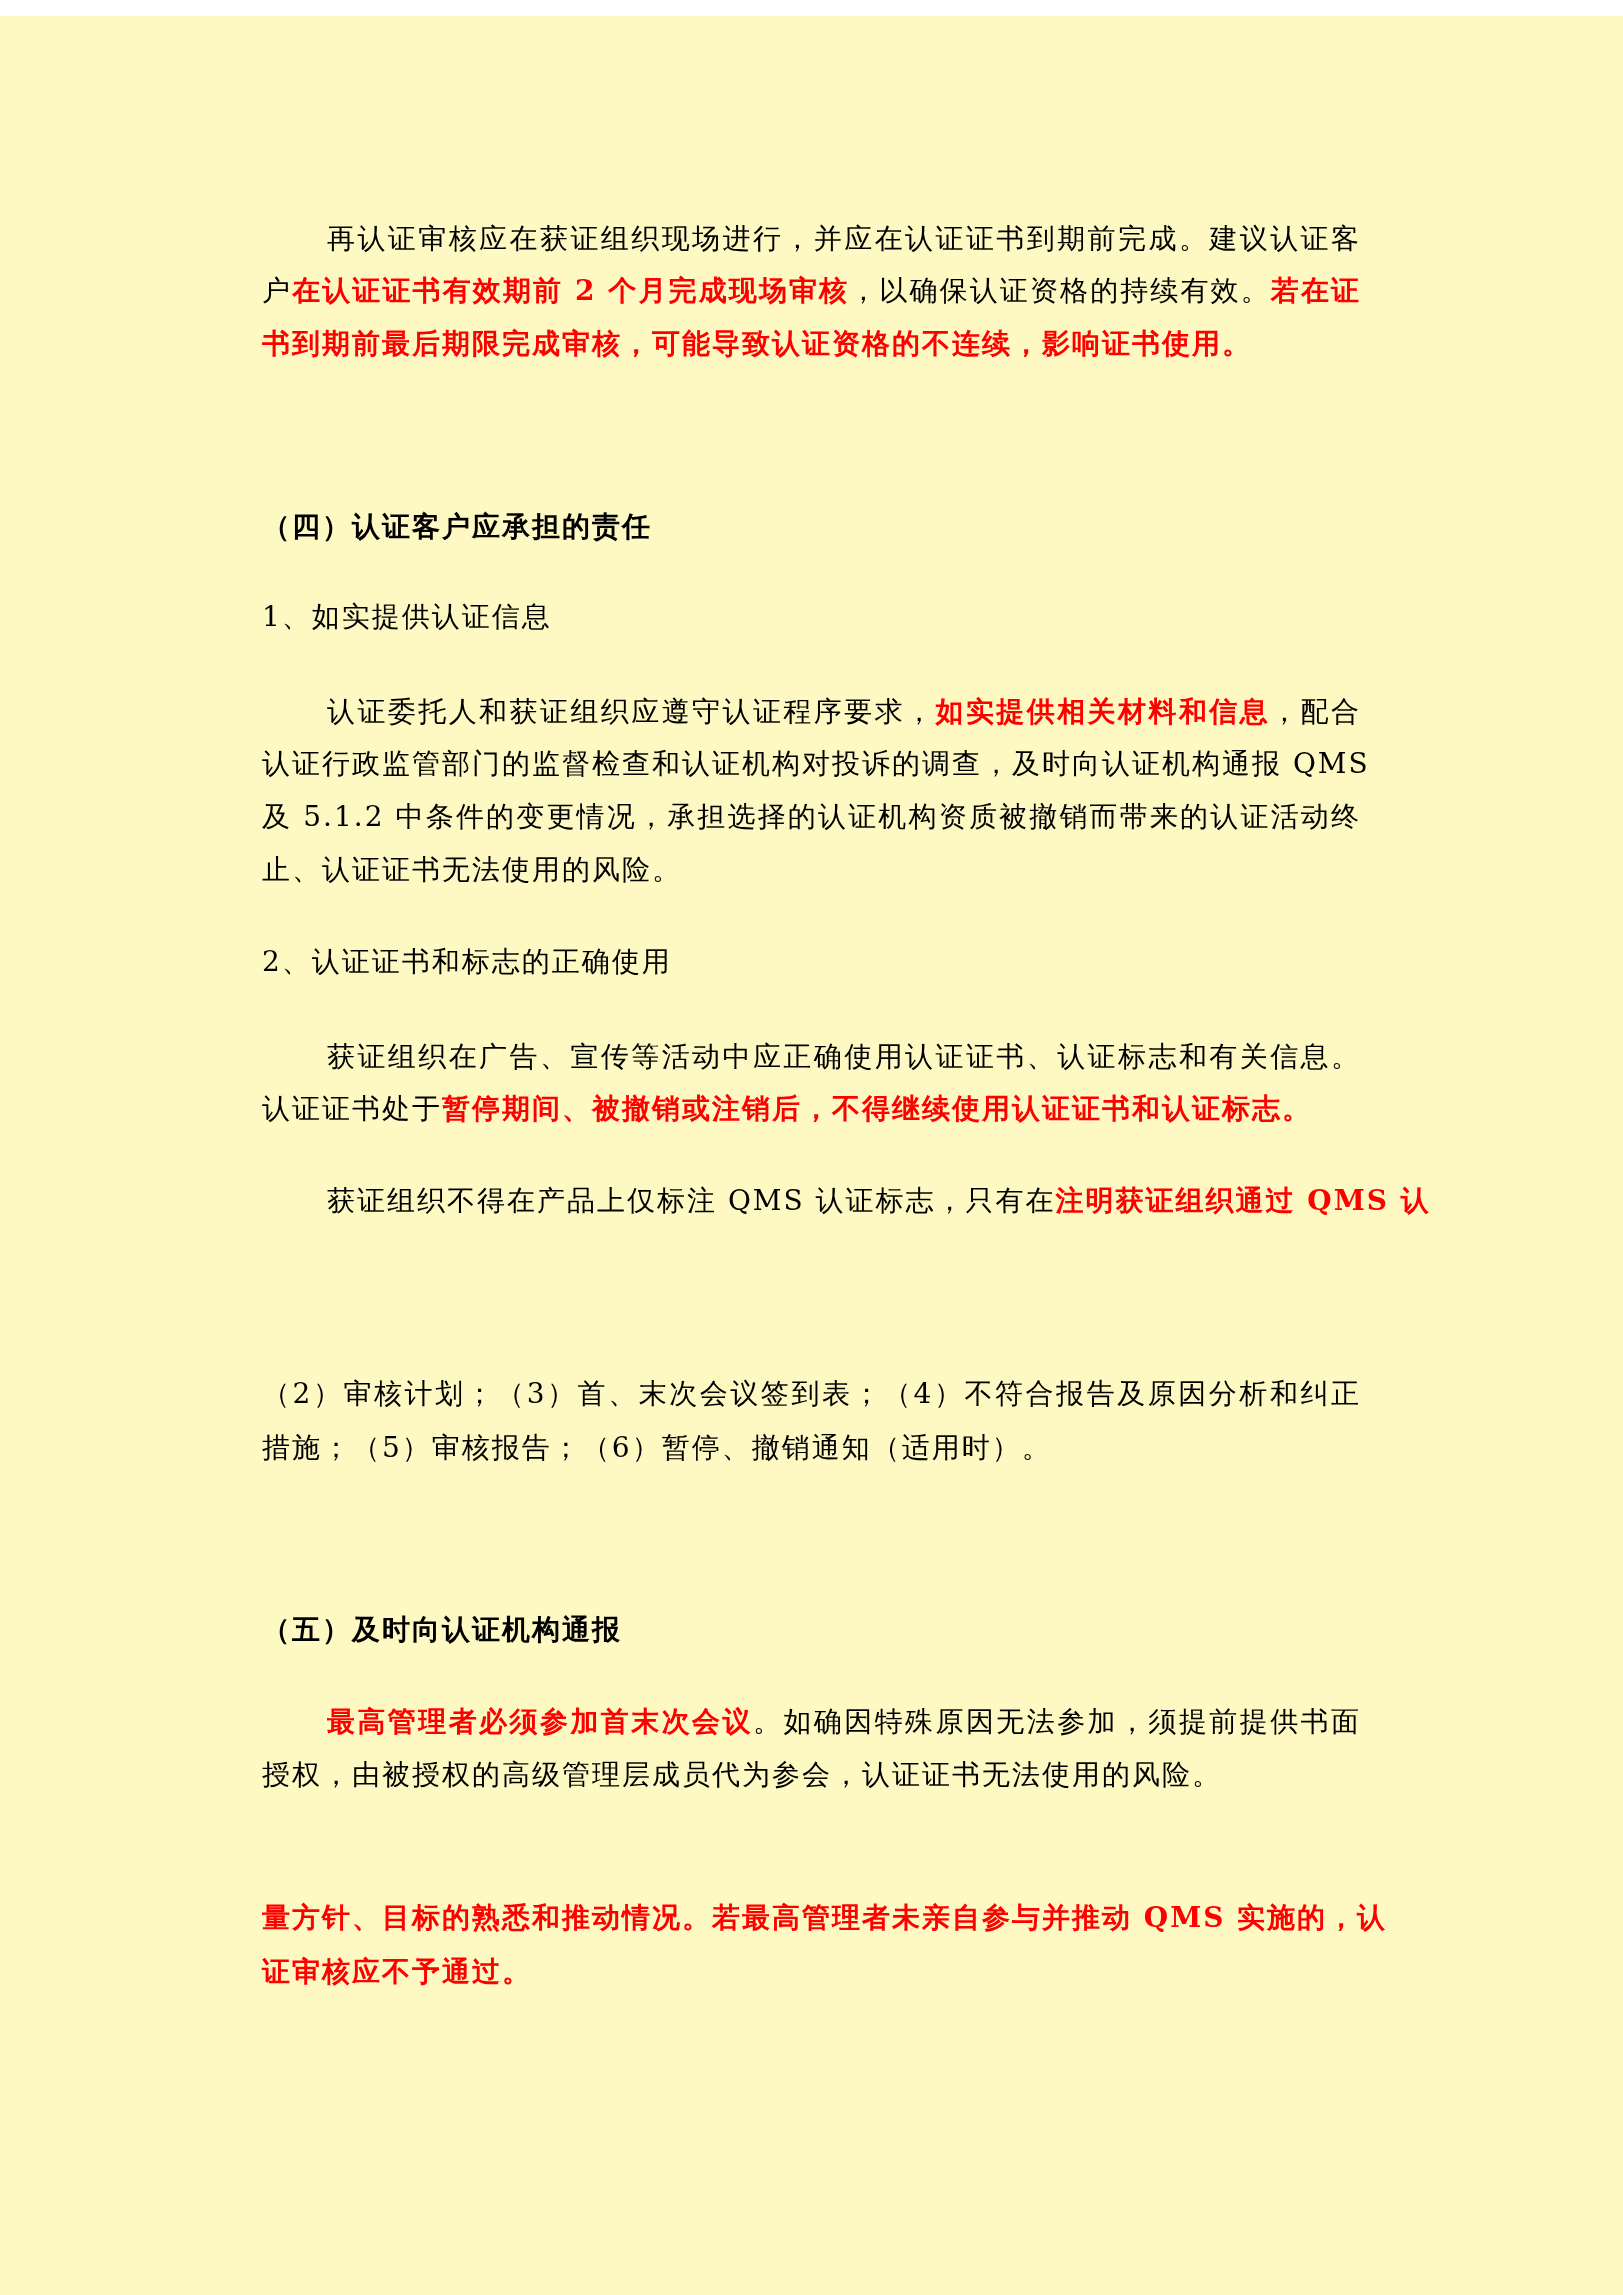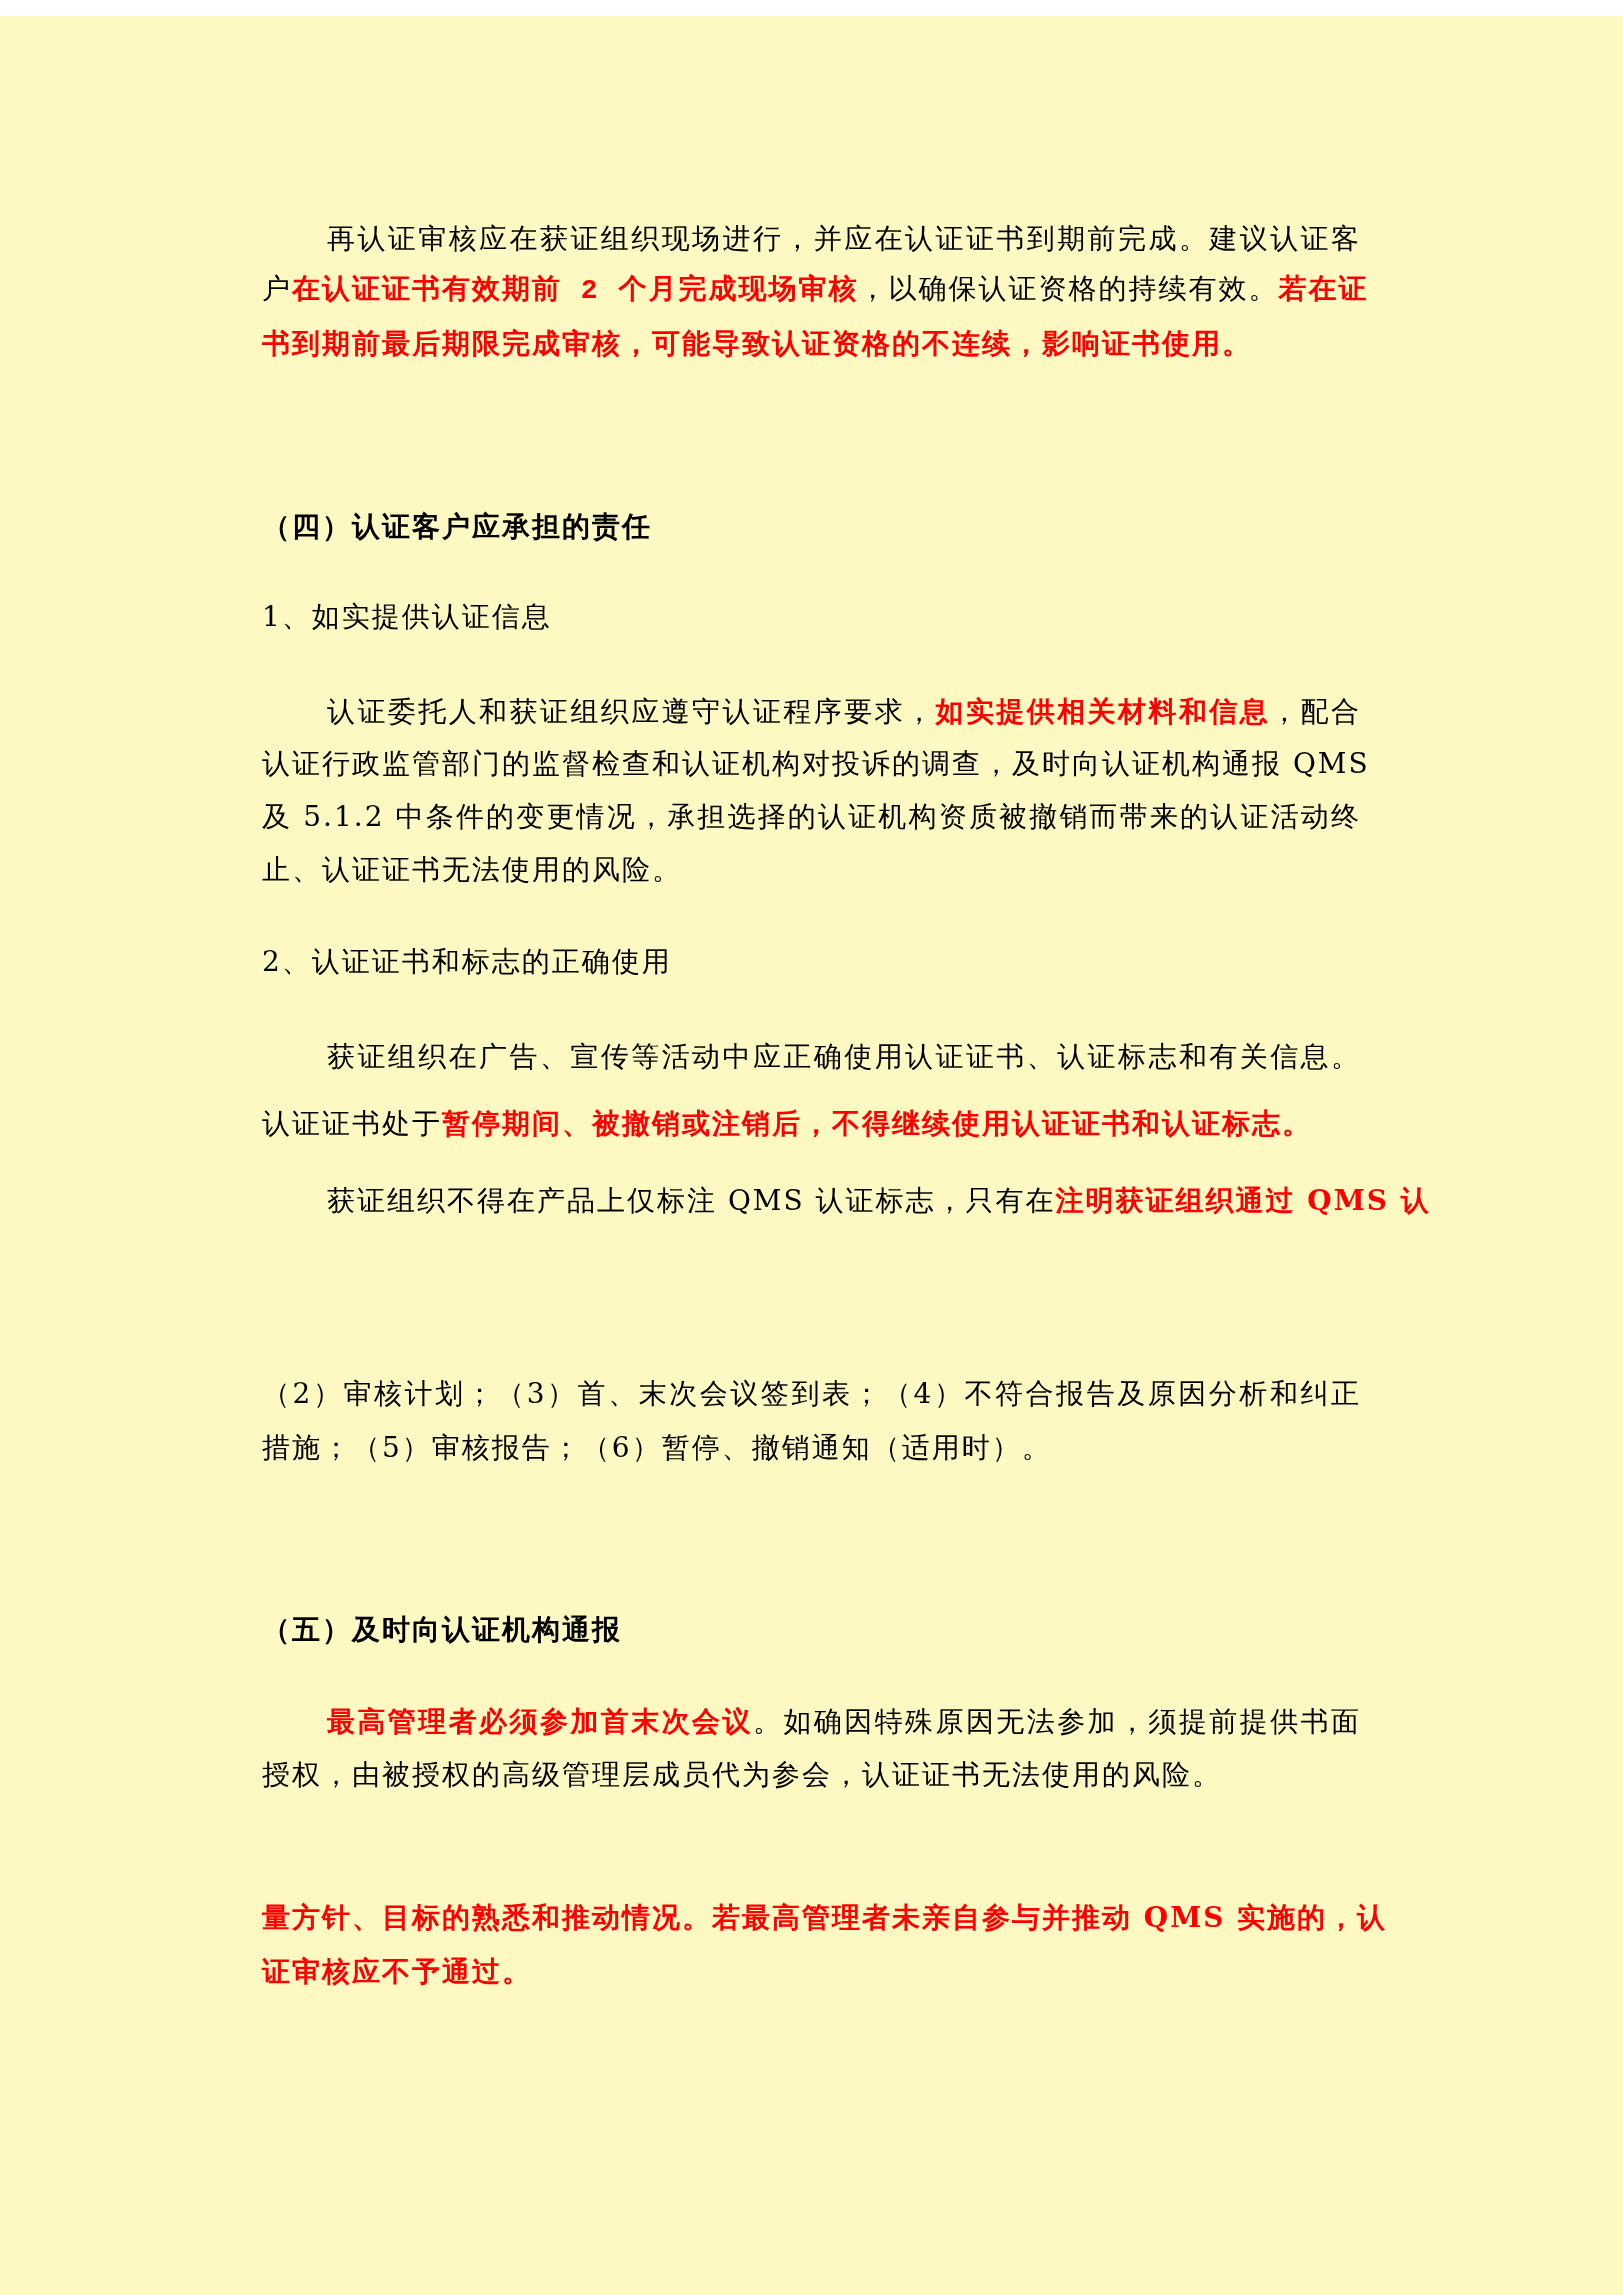--- a/index.html
+++ b/index.html
@@ -58,21 +58,21 @@
   }
 </style>
 </head>
 <body>
 
 <div class="page">
 
   <div class="line indent" style="top:207px;">
     <span class="blk">再认证审核应在获证组织现场进行，并应在认证证书到期前完成。建议认证客</span>
   </div>
-  <div class="line" style="top:259px;font-family:Liberation Mono, monospace;">
+  <div class="line" style="top:259px;">
     <span class="blk">户</span><span class="red">在认证证书有效期前 2 个月完成现场审核</span><span class="blk">，以确保认证资格的持续有效。</span><span class="red">若在证</span>
   </div>
   <div class="line last" style="top:312px;">
     <span class="red">书到期前最后期限完成审核，可能导致认证资格的不连续，影响证书使用。</span>
   </div>
 
   <div class="line heading" style="top:495px;">（四）认证客户应承担的责任</div>
 
   <div class="line short" style="top:585px;">1、如实提供认证信息</div>
 
@@ -87,21 +87,21 @@
   </div>
   <div class="line last" style="top:838px;">
     <span class="blk">止、认证证书无法使用的风险。</span>
   </div>
 
   <div class="line short" style="top:930px;">2、认证证书和标志的正确使用</div>
 
   <div class="line indent" style="top:1025px;">
     <span class="blk">获证组织在广告、宣传等活动中应正确使用认证证书、认证标志和有关信息。</span>
   </div>
-  <div class="line last" style="top:1077px;margin-top:15px;">
+  <div class="line last" style="top:1077px;">
     <span class="blk">认证证书处于</span><span class="red">暂停期间、被撤销或注销后，不得继续使用认证证书和认证标志。</span>
   </div>
 
   <div class="line indent" style="top:1169px;">
     <span class="blk">获证组织不得在产品上仅标注 QMS 认证标志，只有在</span><span class="red">注明获证组织通过 QMS 认</span>
   </div>
 
   <div class="line" style="top:1362px;">
     <span class="blk">（2）审核计划；（3）首、末次会议签到表；（4）不符合报告及原因分析和纠正</span>
   </div>

